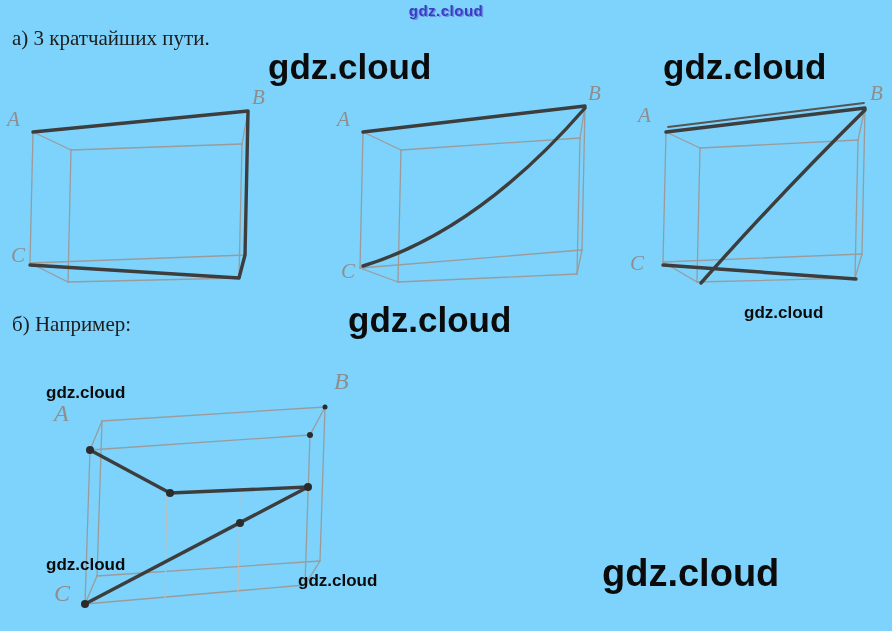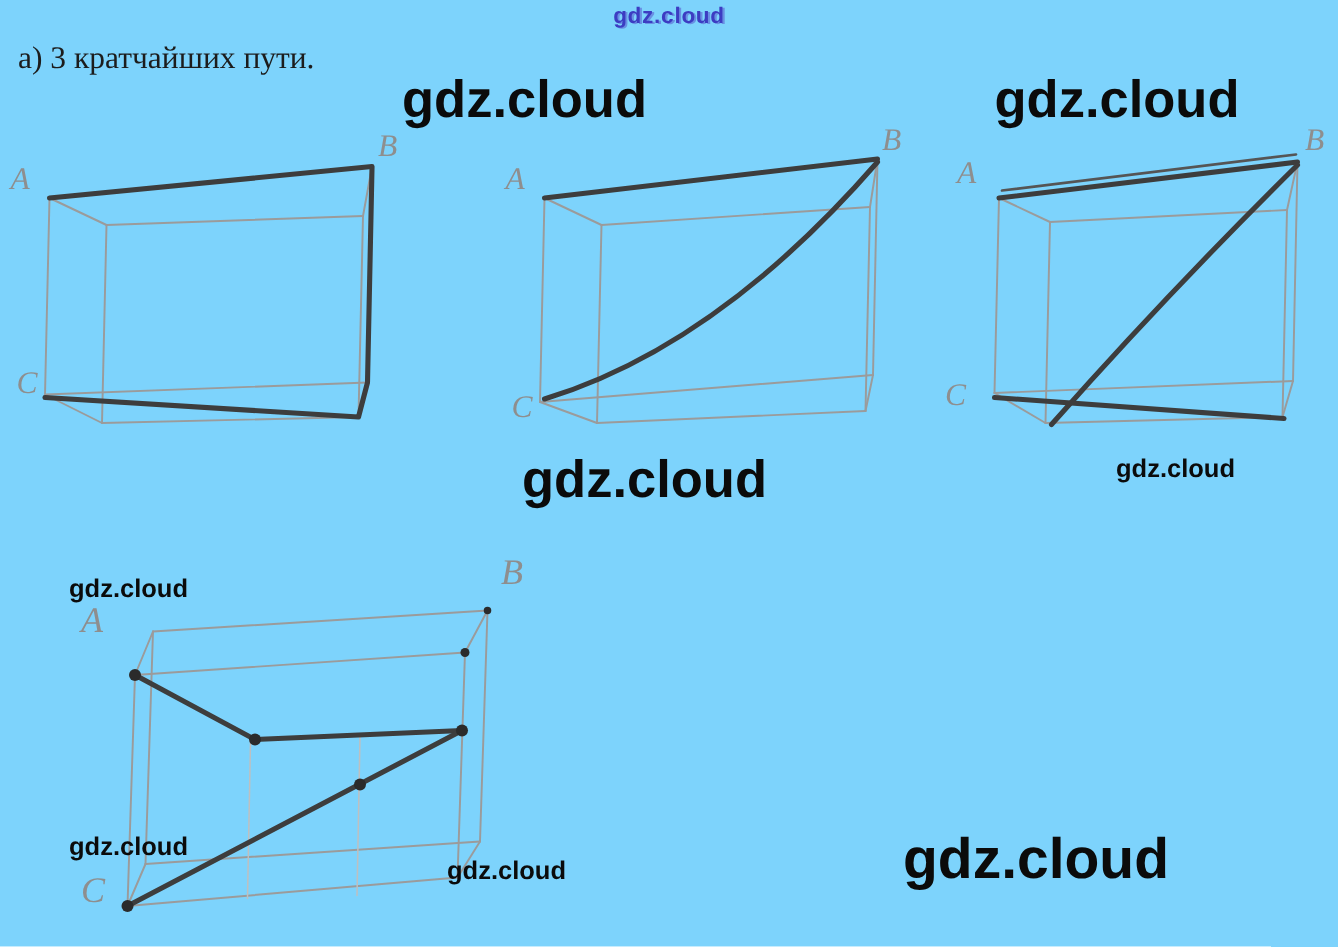--- a/index.html
+++ b/index.html
@@ -106,20 +106,21 @@
       <path d="M237,24 Q150,110 73,197"></path>
       <path d="M35,179 L228,193"></path>
     </g>
     <text class="cube-label" x="10" y="36">A</text>
     <text class="cube-label" x="242" y="14">B</text>
     <text class="cube-label" x="2" y="184">C</text>
   </svg>
 
   <div class="wm-small" style="left:744px;top:303px;">gdz.cloud</div>
 
+  <div class="heading" style="left:12px;top:312px;">б) Например:</div>
 
   <div class="wm-big" style="left:348px;top:300px;">gdz.cloud</div>
 
   <svg class="cube" style="left:18px;top:373px;" width="355" height="252" viewBox="0 0 355 252">
     <g class="thin">
       <path d="M84,48 L307,34"></path>
       <path d="M72,77 L292,62"></path>
       <path d="M84,48 L72,77"></path>
       <path d="M307,34 L292,62"></path>
       <path d="M72,77 L67,231"></path>

